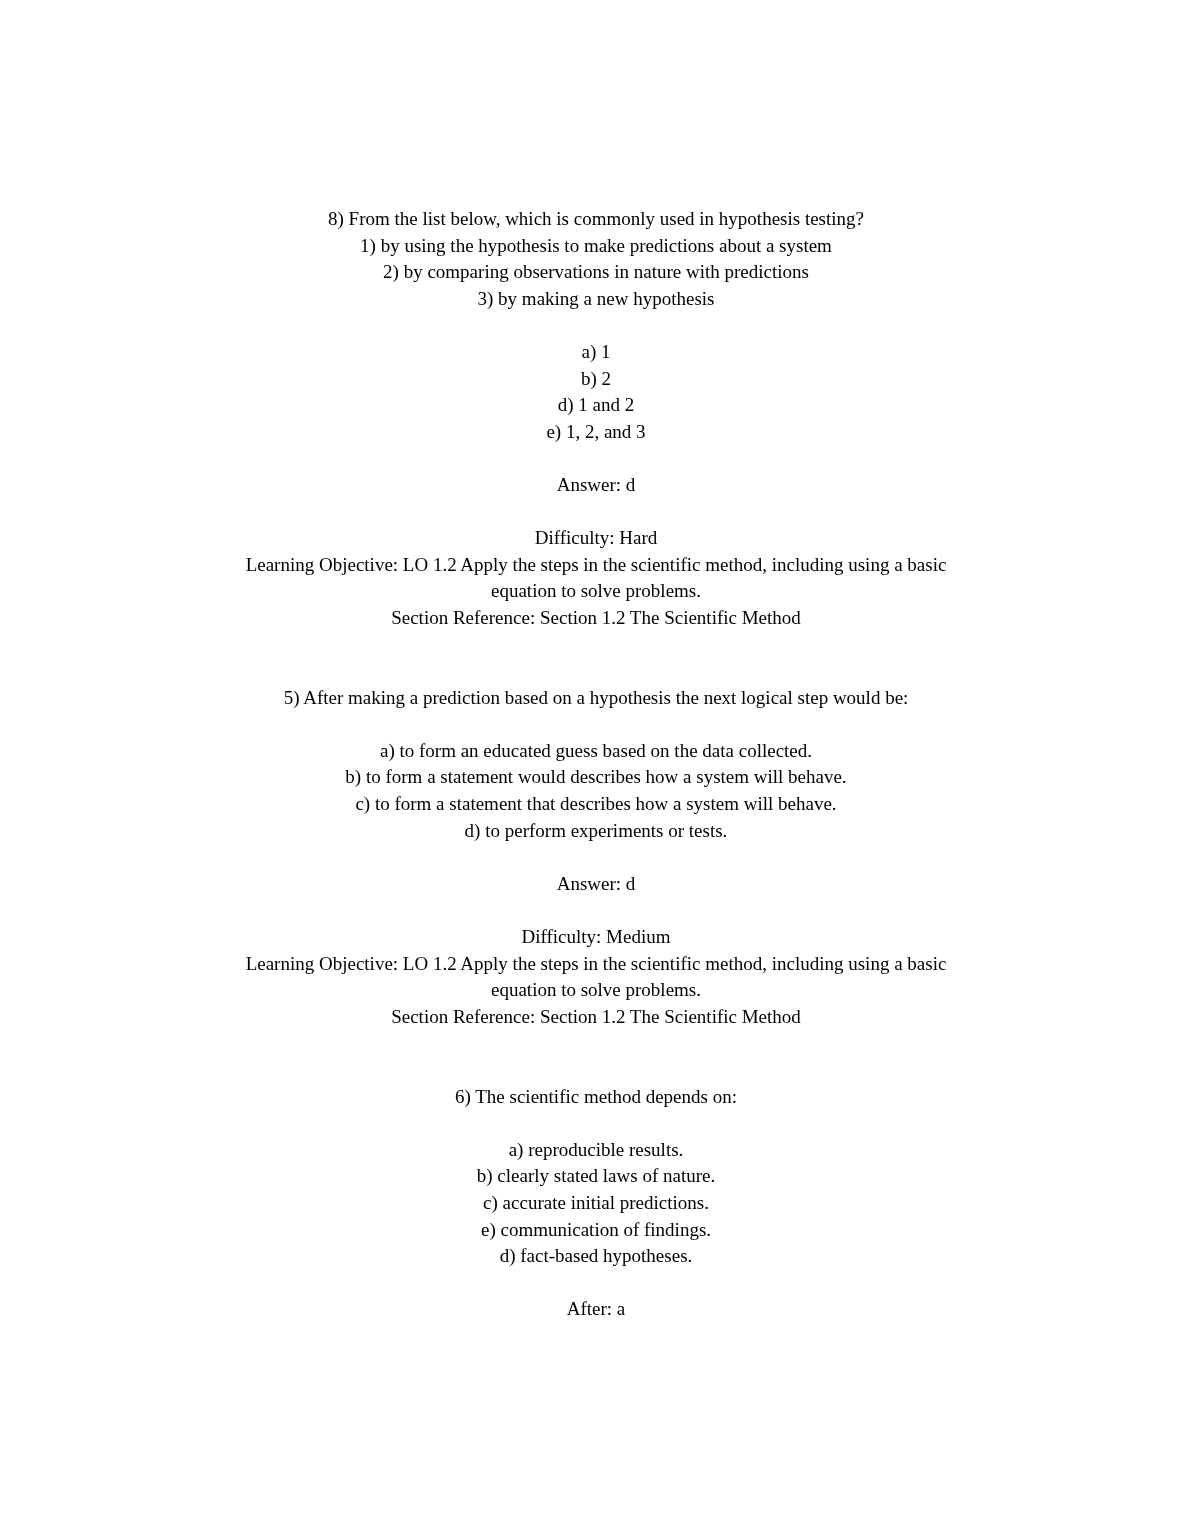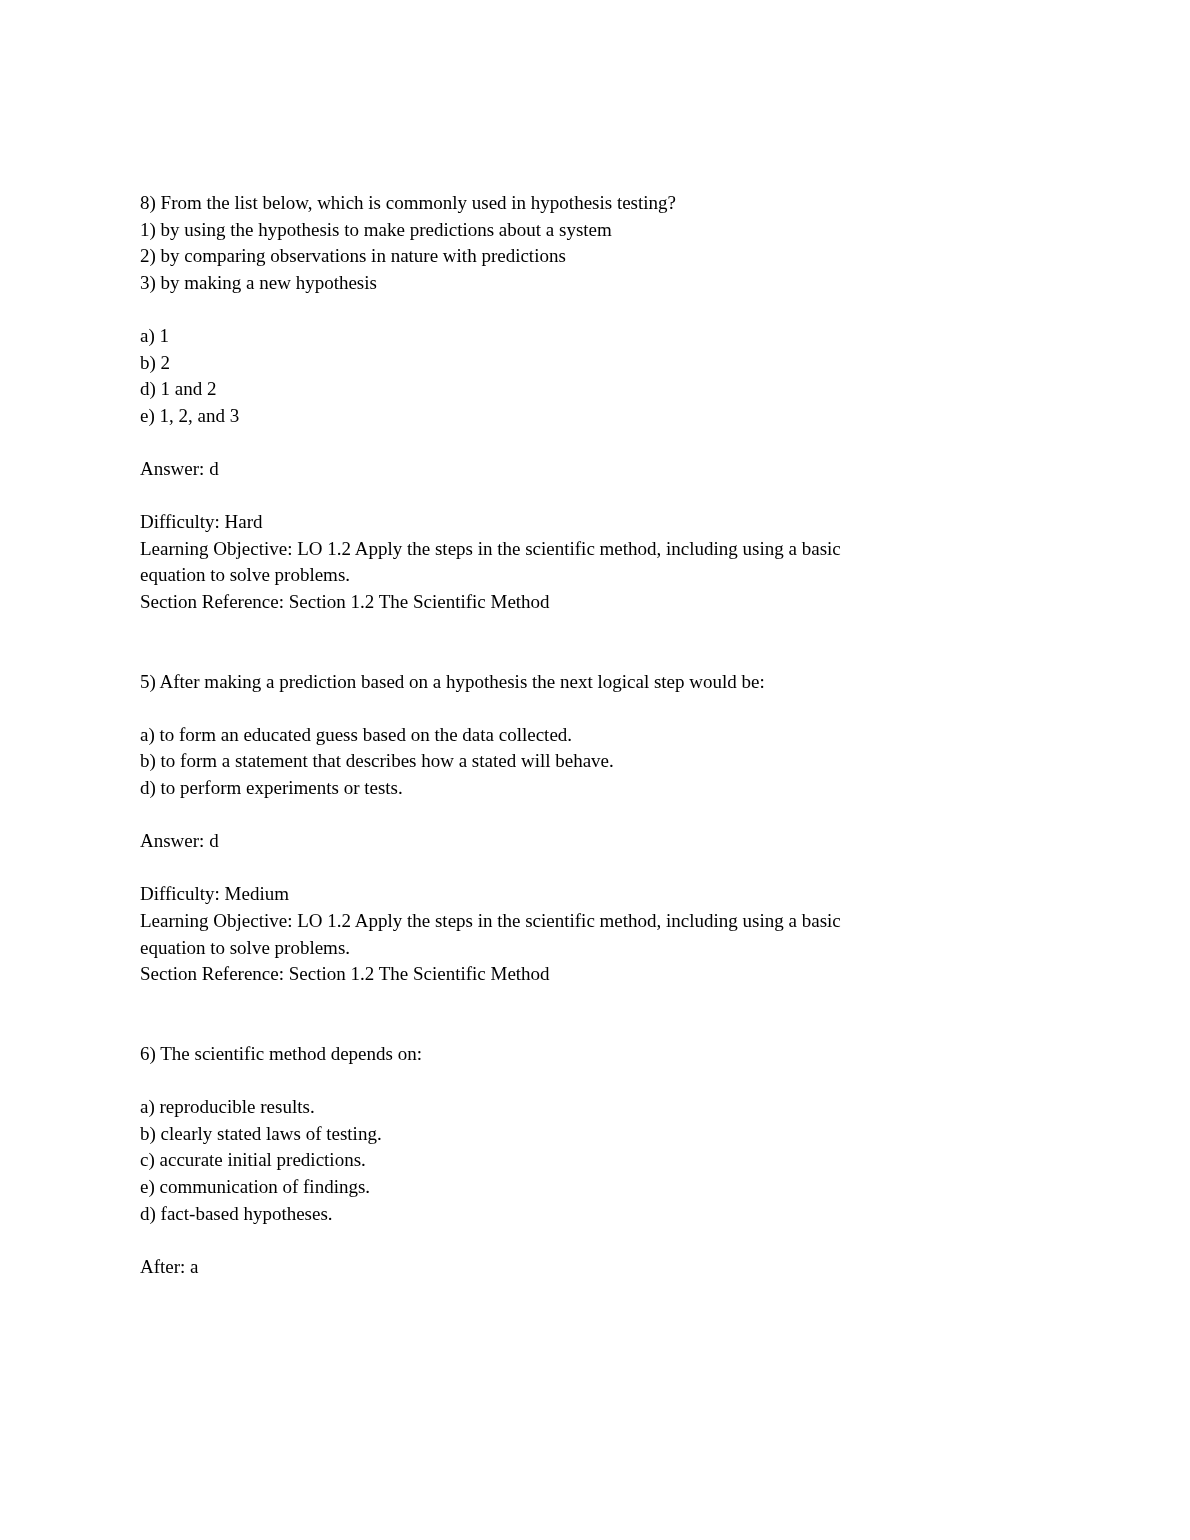--- a/index.html
+++ b/index.html
@@ -29,21 +29,21 @@
     white-space: nowrap;
   }
   
   .choices, .answer, .meta {
     margin-top: 26.6px;
   }
   
   .question + .question {
     margin-top: 53.2px;
   }
-  section { margin: 0; padding: 0; }
+  section { margin: 16px; padding: 0; text-align: center; }
 </style>
 </head>
 <body>
 
 <div class="page">
   <div class="content">
 
     <section class="question">
       <div class="prompt">
         <p class="line">8) From the list below, which is commonly used in hypothesis testing?</p>
@@ -67,41 +67,42 @@
         <p class="line">Section Reference: Section 1.2 The Scientific Method</p>
       </div>
     </section>
 
     <section class="question">
       <div class="prompt">
         <p class="line">5) After making a prediction based on a hypothesis the next logical step would be:</p>
       </div>
       <div class="choices">
         <p class="line">a) to form an educated guess based on the data collected.</p>
-        <p class="line">b) to form a statement that describes how a stated will behave.</p>
+        <p class="line">b) to form a statement would describes how a system will behave.</p>
+        <p class="line">c) to form a statement that describes how a system will behave.</p>
         <p class="line">d) to perform experiments or tests.</p>
       </div>
       <div class="answer">
         <p class="line">Answer: d</p>
       </div>
       <div class="meta">
         <p class="line">Difficulty: Medium</p>
         <p class="line">Learning Objective: LO 1.2 Apply the steps in the scientific method, including using a basic</p>
         <p class="line">equation to solve problems.</p>
         <p class="line">Section Reference: Section 1.2 The Scientific Method</p>
       </div>
     </section>
 
     <section class="question">
       <div class="prompt">
         <p class="line">6) The scientific method depends on:</p>
       </div>
       <div class="choices">
         <p class="line">a) reproducible results.</p>
-        <p class="line">b) clearly stated laws of testing.</p>
+        <p class="line">b) clearly stated laws of nature.</p>
         <p class="line">c) accurate initial predictions.</p>
         <p class="line">e) communication of findings.</p>
         <p class="line">d) fact-based hypotheses.</p>
       </div>
       <div class="answer">
         <p class="line">After: a</p>
       </div>
     </section>
 
   </div>

